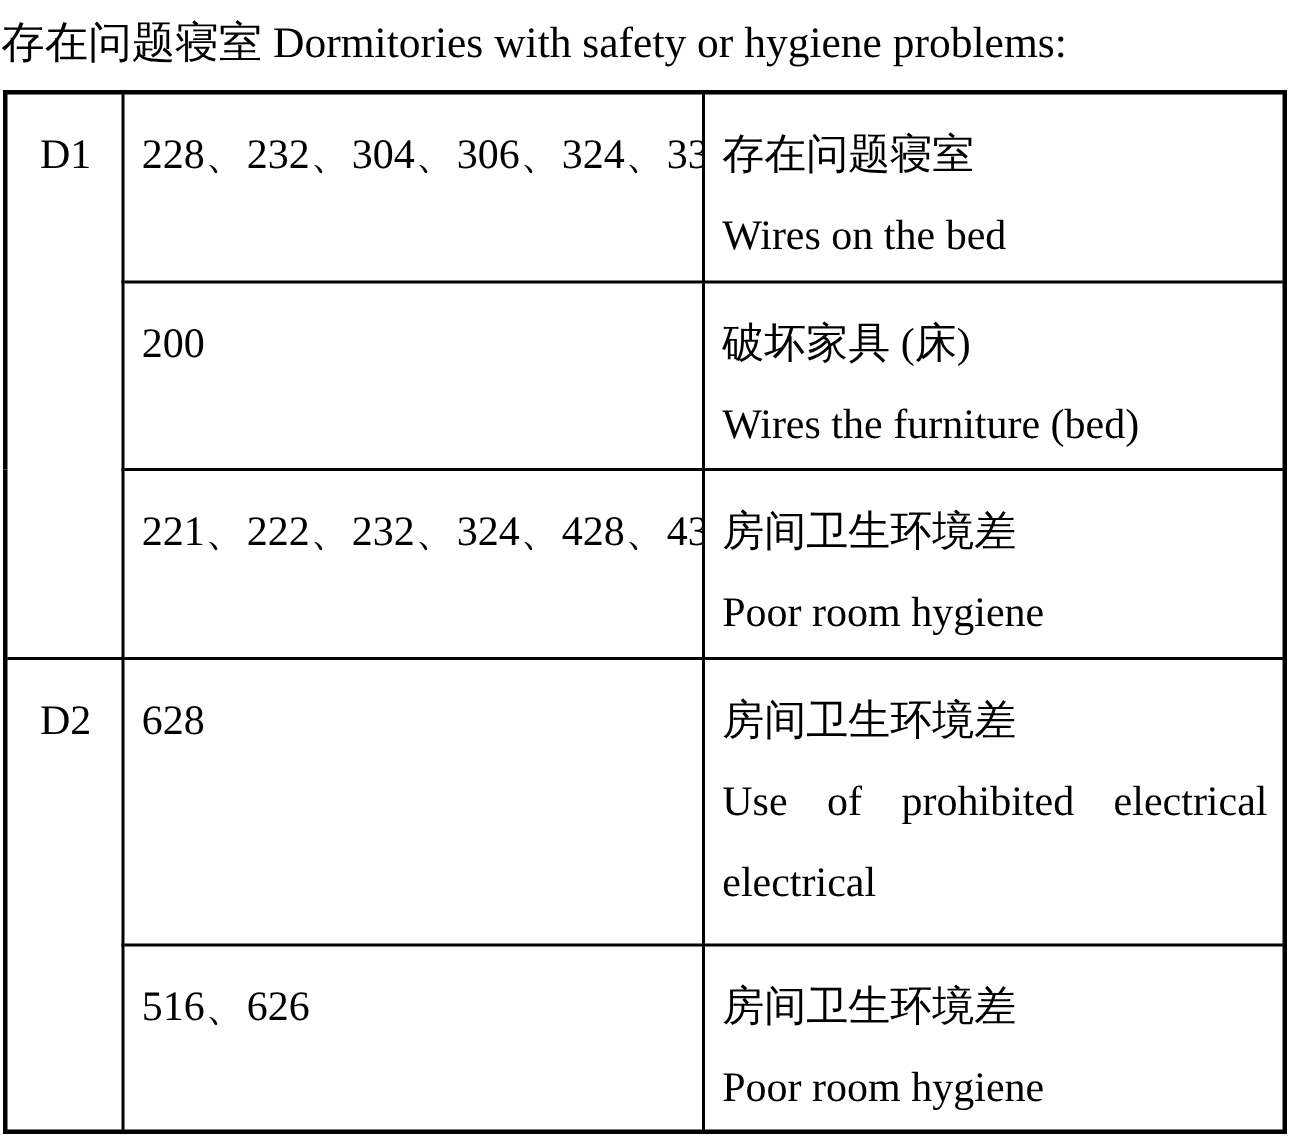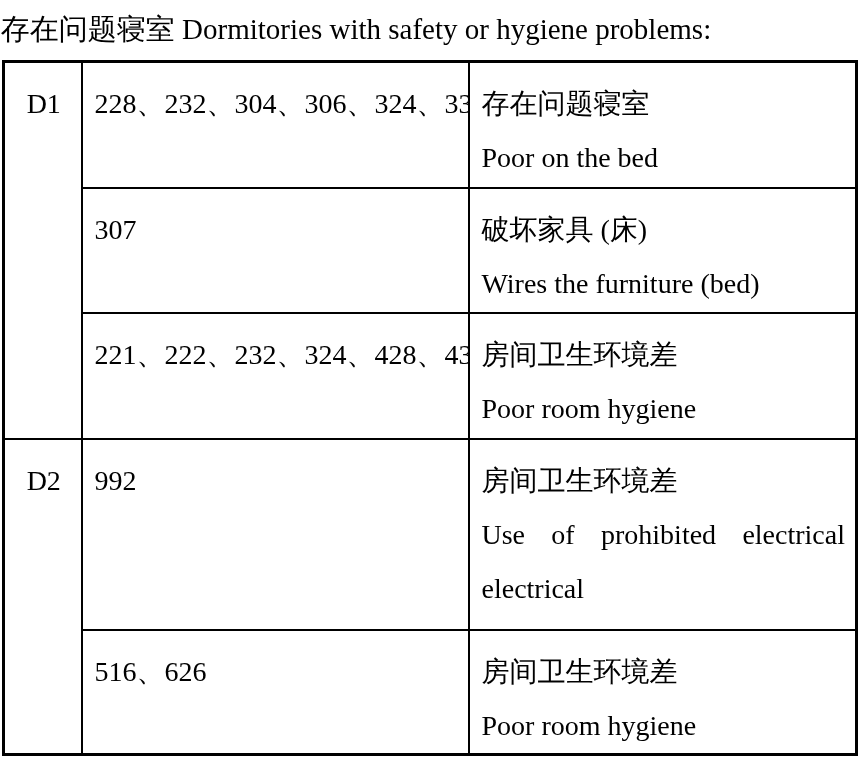--- a/index.html
+++ b/index.html
@@ -76,43 +76,43 @@
         <col style="width:387px">
         <col style="width:388px">
       </colgroup>
 
       <tbody>
           <tr style="height:126px">
         <td class="group-label" rowspan="3">D1</td>
         <td class="rooms">228、232、304、306、324、335</td>
         <td class="problem">
           <p class="zh">存在问题寝室</p>
-          <p class="en">Poor on the bed</p>
+          <p class="en">Wires on the bed</p>
         </td>
       </tr>
 
       <tr style="height:125px">
-        <td class="rooms">307</td>
+        <td class="rooms">200</td>
         <td class="problem">
           <p class="zh">破坏家具 (床)</p>
           <p class="en">Wires the furniture (bed)</p>
         </td>
       </tr>
 
       <tr style="height:126px">
         <td class="rooms">221、222、232、324、428、435</td>
         <td class="problem">
           <p class="zh">房间卫生环境差</p>
           <p class="en">Poor room hygiene</p>
         </td>
       </tr>
 
       <tr style="height:191px">
         <td class="group-label" rowspan="2">D2</td>
-        <td class="rooms">992</td>
+        <td class="rooms">628</td>
         <td class="problem">
           <p class="zh">房间卫生环境差</p>
           <p class="en">Use of prohibited electrical electrical</p>
         </td>
       </tr>
 
       <tr style="height:120px">
         <td class="rooms">516、626</td>
         <td class="problem">
           <p class="zh">房间卫生环境差</p>

